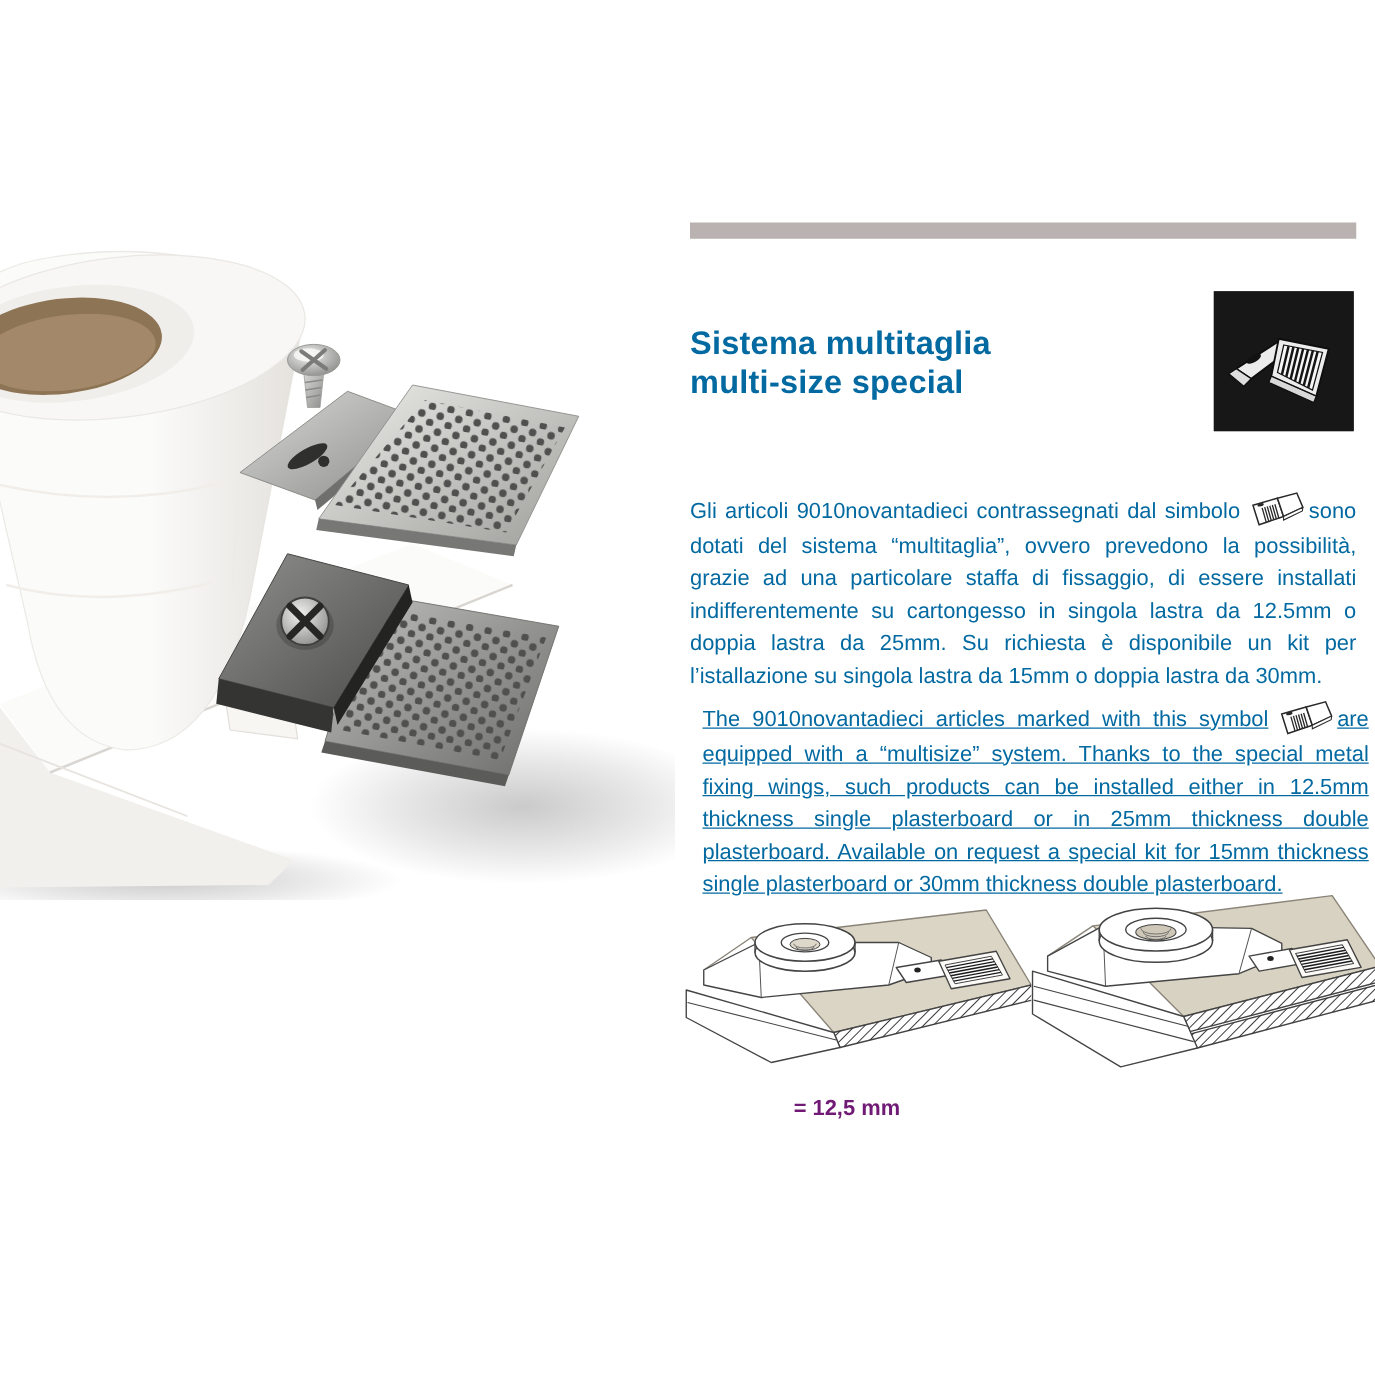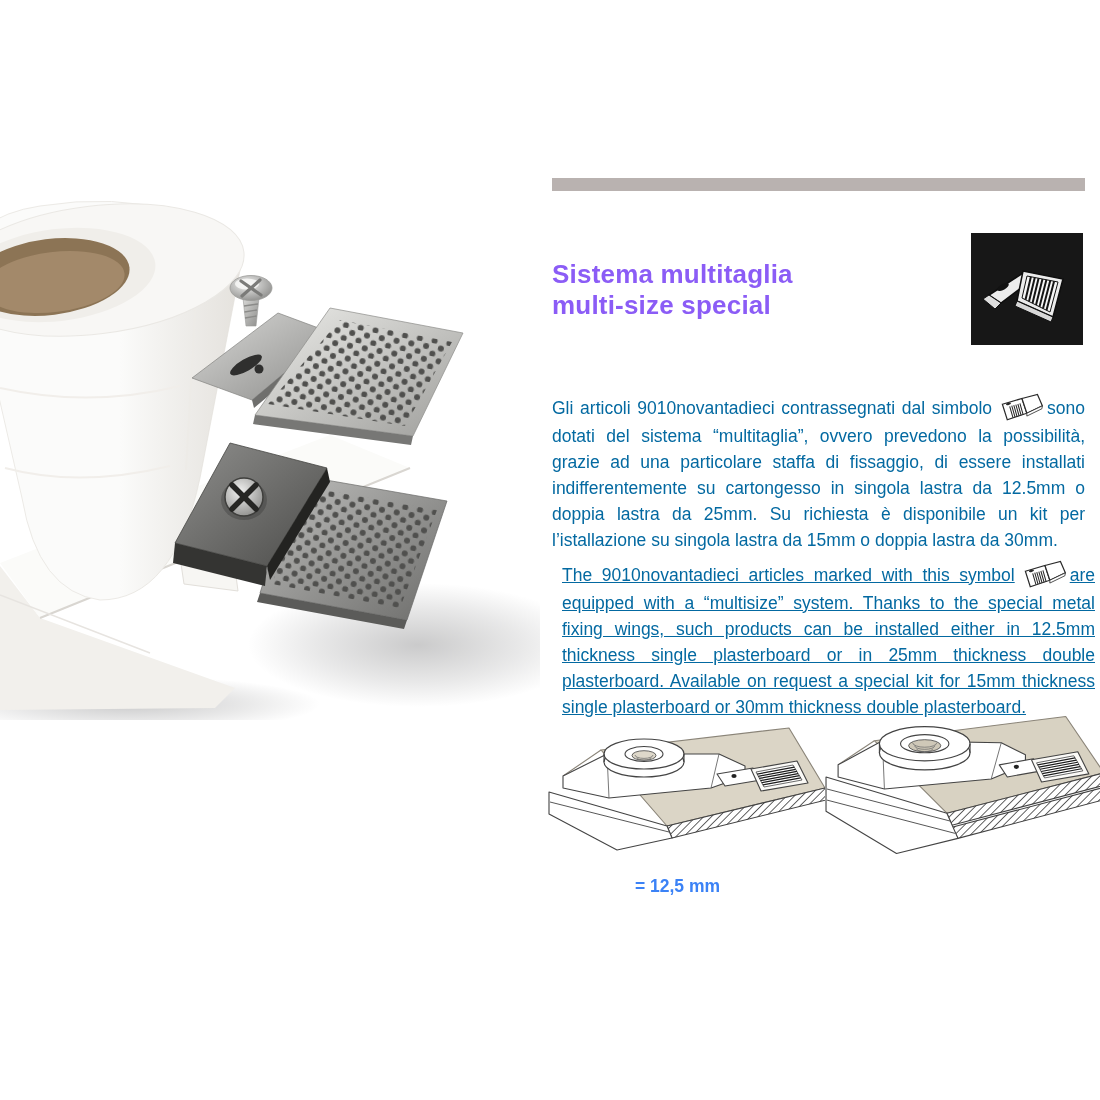--- a/index.html
+++ b/index.html
@@ -4,28 +4,28 @@
 <style>
   html,body{margin:0;padding:0;background:#ffffff;}
   .page{
     position:relative;width:1100px;height:1100px;background:#ffffff;overflow:hidden;
     font-family:"Liberation Sans", sans-serif;color:#3e3e3e;
   }
   .abs{position:absolute;}
   .photo{left:0;top:148px;width:540px;height:572px;}
   .top-bar{left:552px;top:178px;width:533px;height:13px;background:#b9b2b0;}
   .symbol-tile{left:971px;top:233px;width:112px;height:112px;background:#171717;}
-  .title{left:552px;top:259px;width:380px;font-size:26px;font-weight:700;line-height:31px;color:#8b5cf6;letter-spacing:.2px;}
+  .title{left:552px;top:259px;width:380px;font-size:26px;font-weight:700;line-height:31px;color:#0369a1;letter-spacing:.2px;}
   .para{width:533px;font-size:17.5px;line-height:26px;text-align:justify;color:#0369a1;}
   .para-it{left:552px;top:374px;}
   .para-en{left:562px;top:541px;text-decoration:underline;}
   .sym-inline{display:inline-block;width:47px;height:31px;vertical-align:-9px;margin:0 4px;}
   .fig-left{left:547px;top:716px;width:278px;height:152px;}
   .fig-right{left:824px;top:706px;width:280px;height:160px;}
-  .fig-label{font-size:17.5px;font-weight:700;color:#3b82f6;text-align:center;}
+  .fig-label{font-size:17.5px;font-weight:700;color:#701a75;text-align:center;}
   .fig-label-left{left:545px;top:876px;width:265px;}
   .fig-label-right{left:812px;top:876px;width:262px;}
 </style>
 </head>
 <body>
 
 <div class="page">
 
   <svg class="abs photo" viewBox="0 0 540 572">
     <defs>

